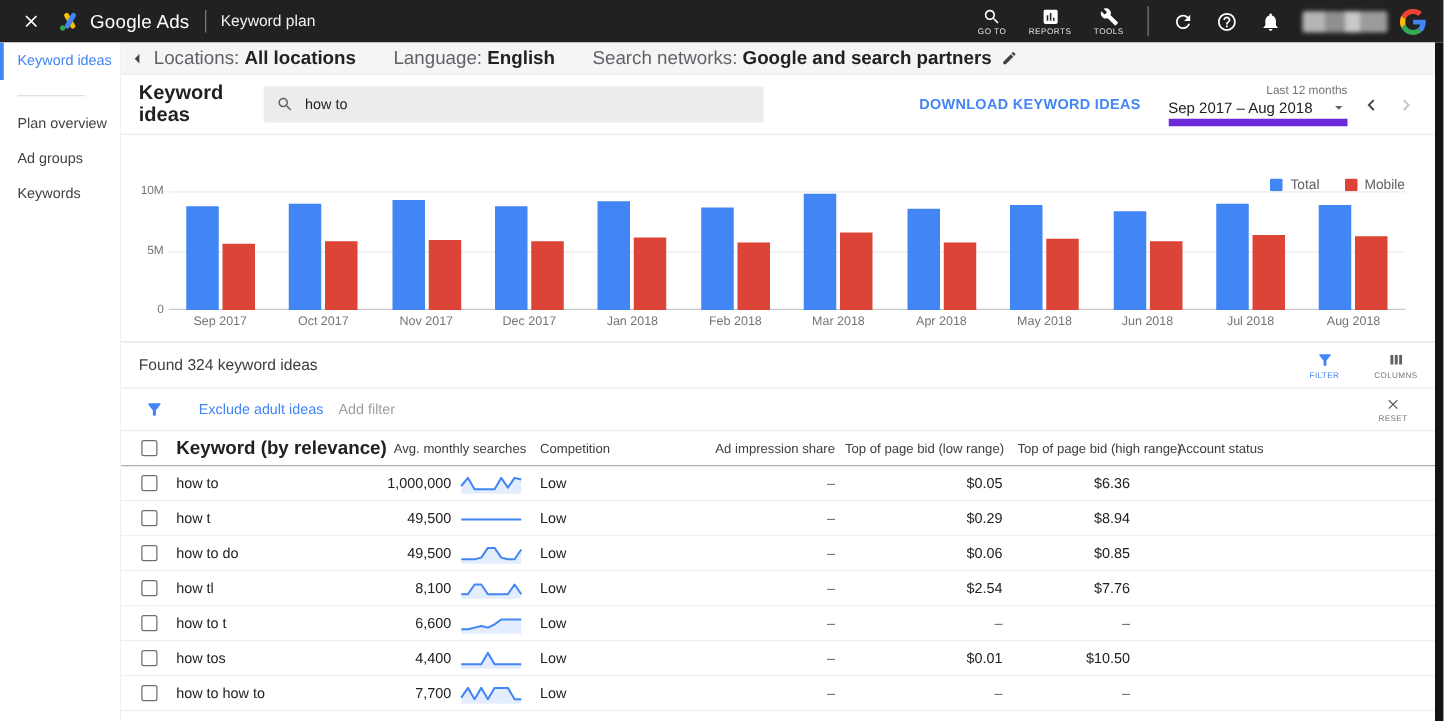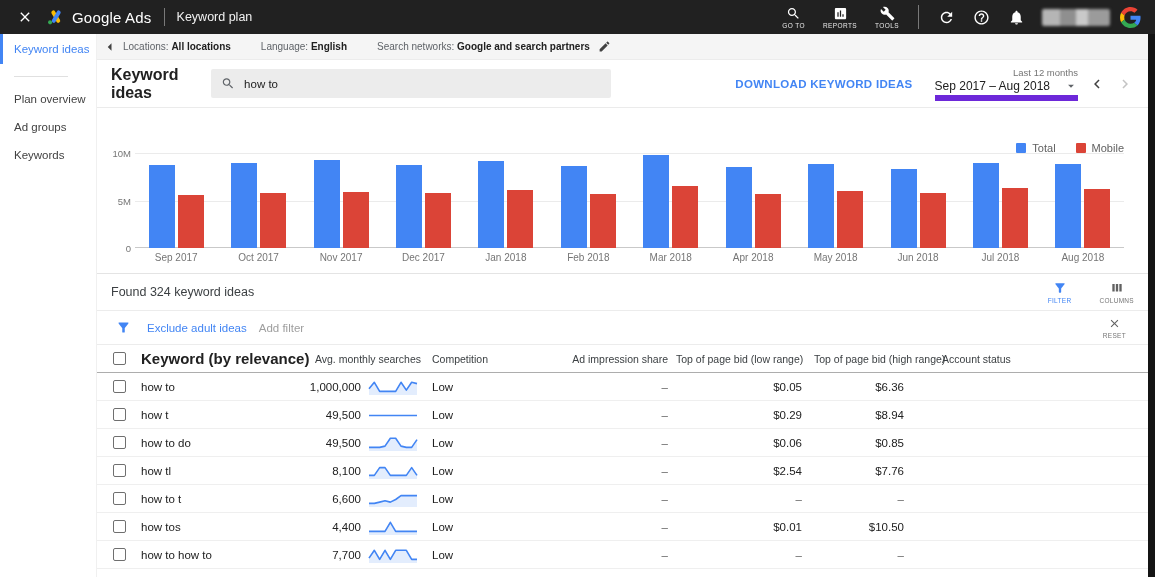--- a/index.html
+++ b/index.html
@@ -20,21 +20,21 @@
   .tb-nav .lbl { font-size: 6.5px; letter-spacing: .4px; color: #e8e8e8; }
   .tb-div2 { width: 1px; height: 24px; background: rgba(255,255,255,.4); margin: 0 10px; }
   .tb-ic { margin: 0 9px; display: flex; align-items: center; cursor: pointer; color: #fff; }
   .tb-blur { width: 68px; height: 17px; margin: 0 8px; border-radius: 2px; filter: blur(1.5px);
              background:
                linear-gradient(90deg,#b5b5b5 0 18px,#8f8f8f 18px 34px,#c9c9c9 34px 46px,#9b9b9b 46px 68px); }
   .tb-g { margin: 0 4px 0 2px; display: flex; align-items: center; cursor: pointer; }
 
   
   .ctxbar { position: absolute; left: 97px; top: 34px; width: 1051px; height: 26px; background: #f5f5f5;
-            border-bottom: 1px solid #ececec; display: flex; align-items: center; font-size: 10px; color: #5f6368; }
+            border-bottom: 1px solid #ececec; display: flex; align-items: center; font-size: 15px; color: #5f6368; }
   .ctx-collapse { width: 26px; display: flex; justify-content: center; color: #424242; cursor: pointer; }
   .ctx-item { margin-right: 30px; cursor: pointer; white-space: nowrap; }
   .ctx-item b { color: #212121; font-weight: 700; }
   .ctx-pencil { color: #424242; cursor: pointer; display: flex; align-items: center; margin-left: 2px; }
 
   
   .sidebar { position: absolute; left: 0; top: 34px; width: 97px; bottom: 0; background: #fff; border-right: 1px solid #f0f0f0; }
   .sb-item { height: 28px; display: flex; align-items: center; padding-left: 14px; font-size: 11.5px; color: #424242; cursor: pointer; }
   .sb-item.sel { color: #4285f4; border-left: 3px solid #4285f4; padding-left: 11px; font-weight: 500; height: 30px; }
   .sb-div { border-top: 1px solid #e0e0e0; margin: 12px 28px 8px 14px; }
@@ -83,21 +83,21 @@
                font-size: 12.5px; color: #3c4043; }
   .istack { display: flex; flex-direction: column; align-items: center; gap: 2px; cursor: pointer; margin-left: 28px; }
   .istack .lbl { font-size: 6.5px; letter-spacing: .3px; }
   .istack.blue { color: #4285f4; }
   .istack.gray { color: #616161; }
   .istack.gray .lbl { color: #757575; }
 
   .filter-row { height: 35px; border-top: 1px solid #ececec; border-bottom: 1px solid #ececec;
                 display: flex; align-items: center; padding: 0 14px; }
   .funnel { color: #4285f4; display: flex; margin-left: 5px; }
-  .flt-link { font-size: 11.5px; color: #4285f4; font-weight: 500; margin-left: 16px; cursor: pointer; }
+  .flt-link { font-size: 11.5px; color: #4285f4; font-weight: 500; margin-left: 28px; cursor: pointer; }
   .flt-add { font-size: 11.5px; color: #9e9e9e; margin-left: 12px; cursor: pointer; }
 
   
   .thead { height: 28px; display: flex; align-items: center; border-bottom: 1px solid #adadad;
            font-size: 10.5px; color: #3c4043; }
   .trow { height: 28px; display: flex; align-items: center; border-bottom: 1px solid #efefef;
           font-size: 11.5px; color: #212121; cursor: pointer; }
   .c-check { width: 44px; display: flex; justify-content: center; flex-shrink: 0; }
   .cb { width: 13px; height: 13px; border: 1.5px solid #6f6f6f; border-radius: 2px; background: #fff; cursor: pointer; }
   .c-kw { width: 150px; flex-shrink: 0; white-space: nowrap; }

